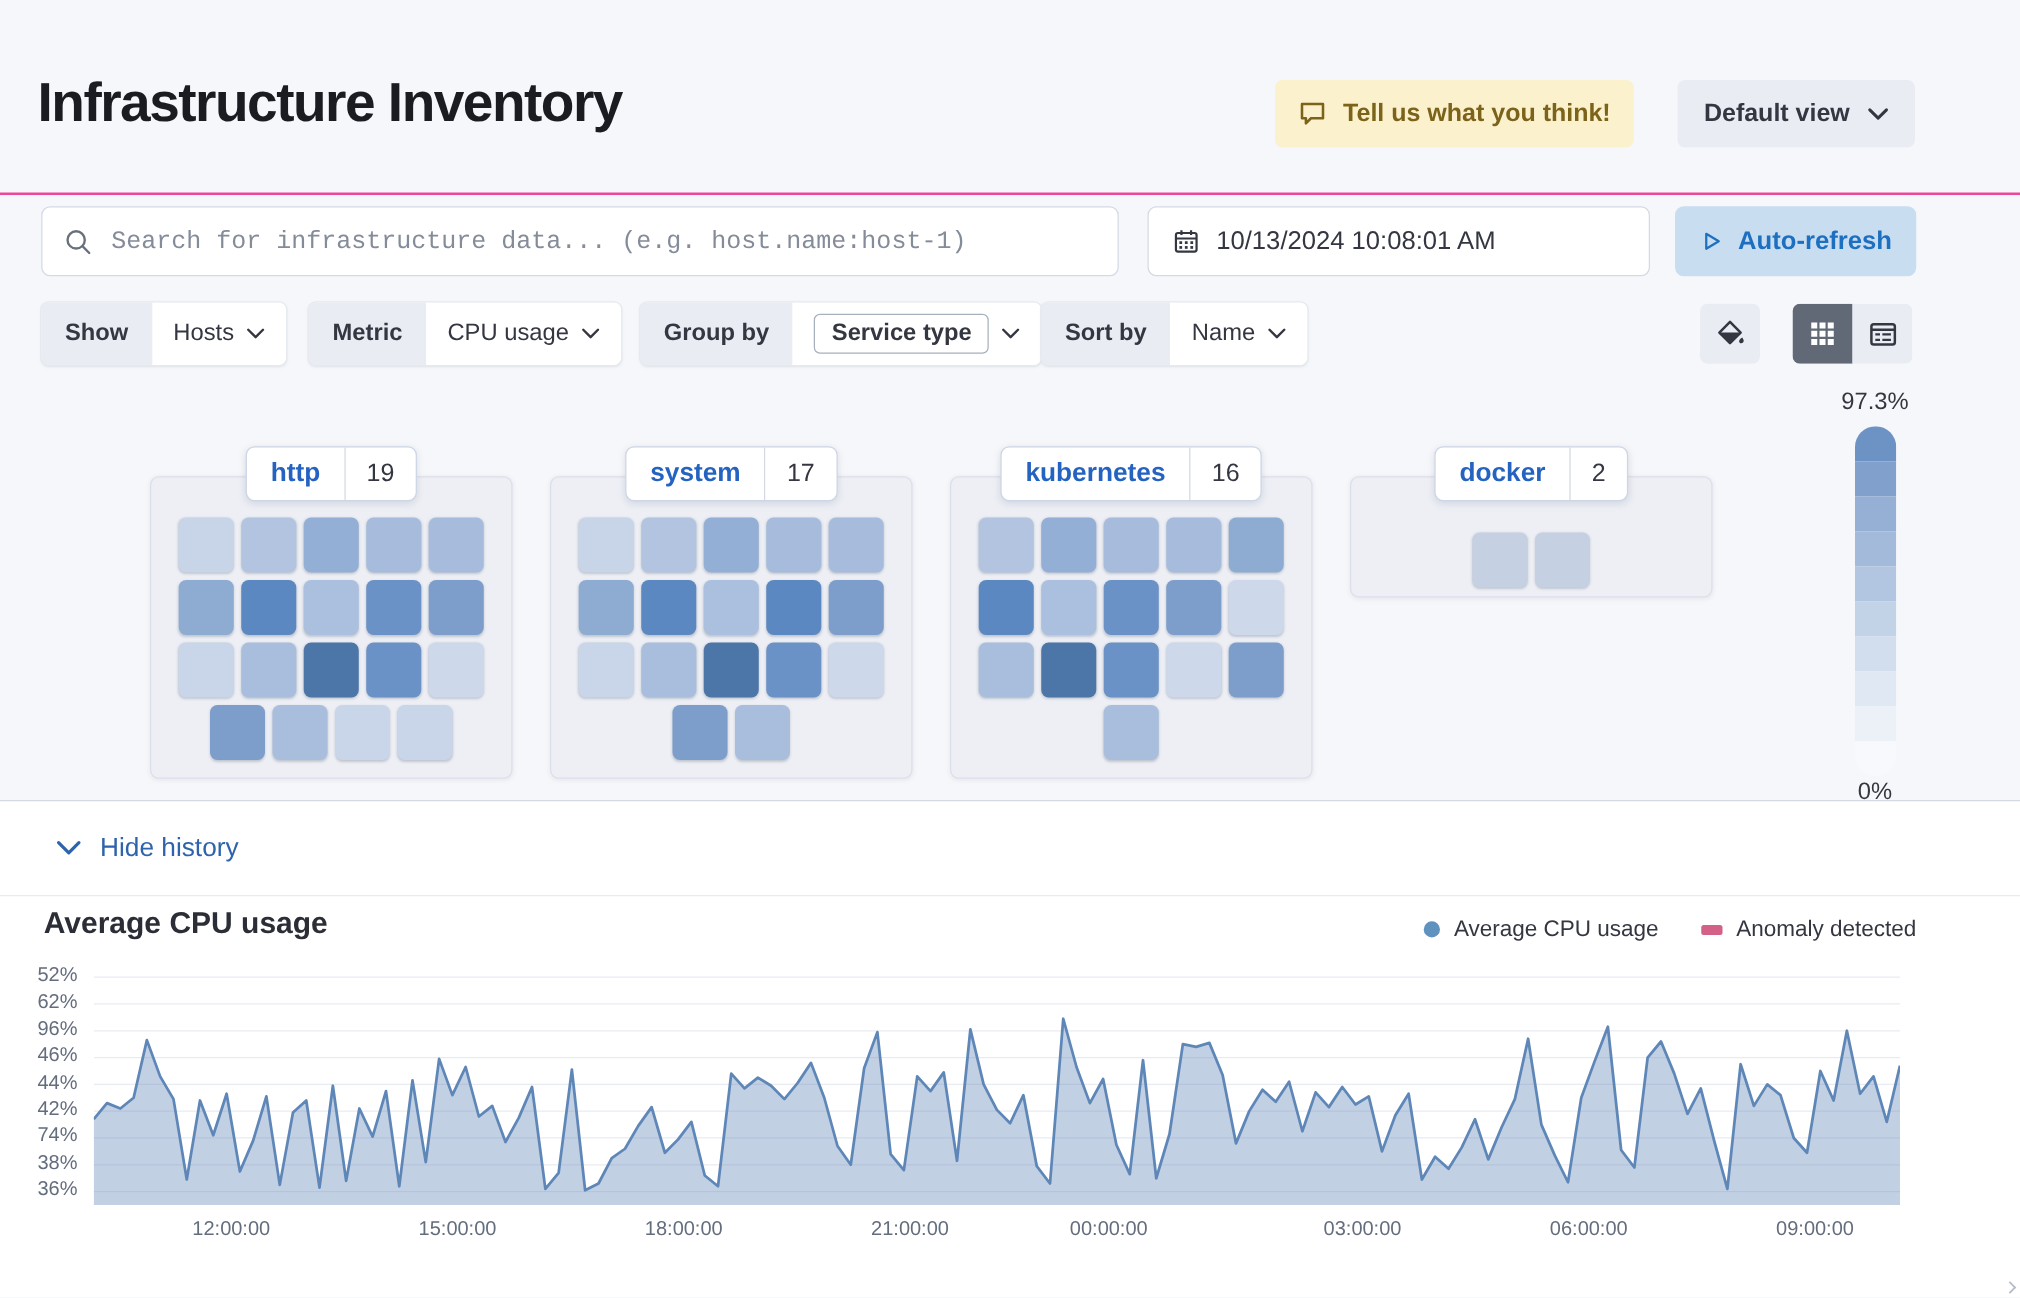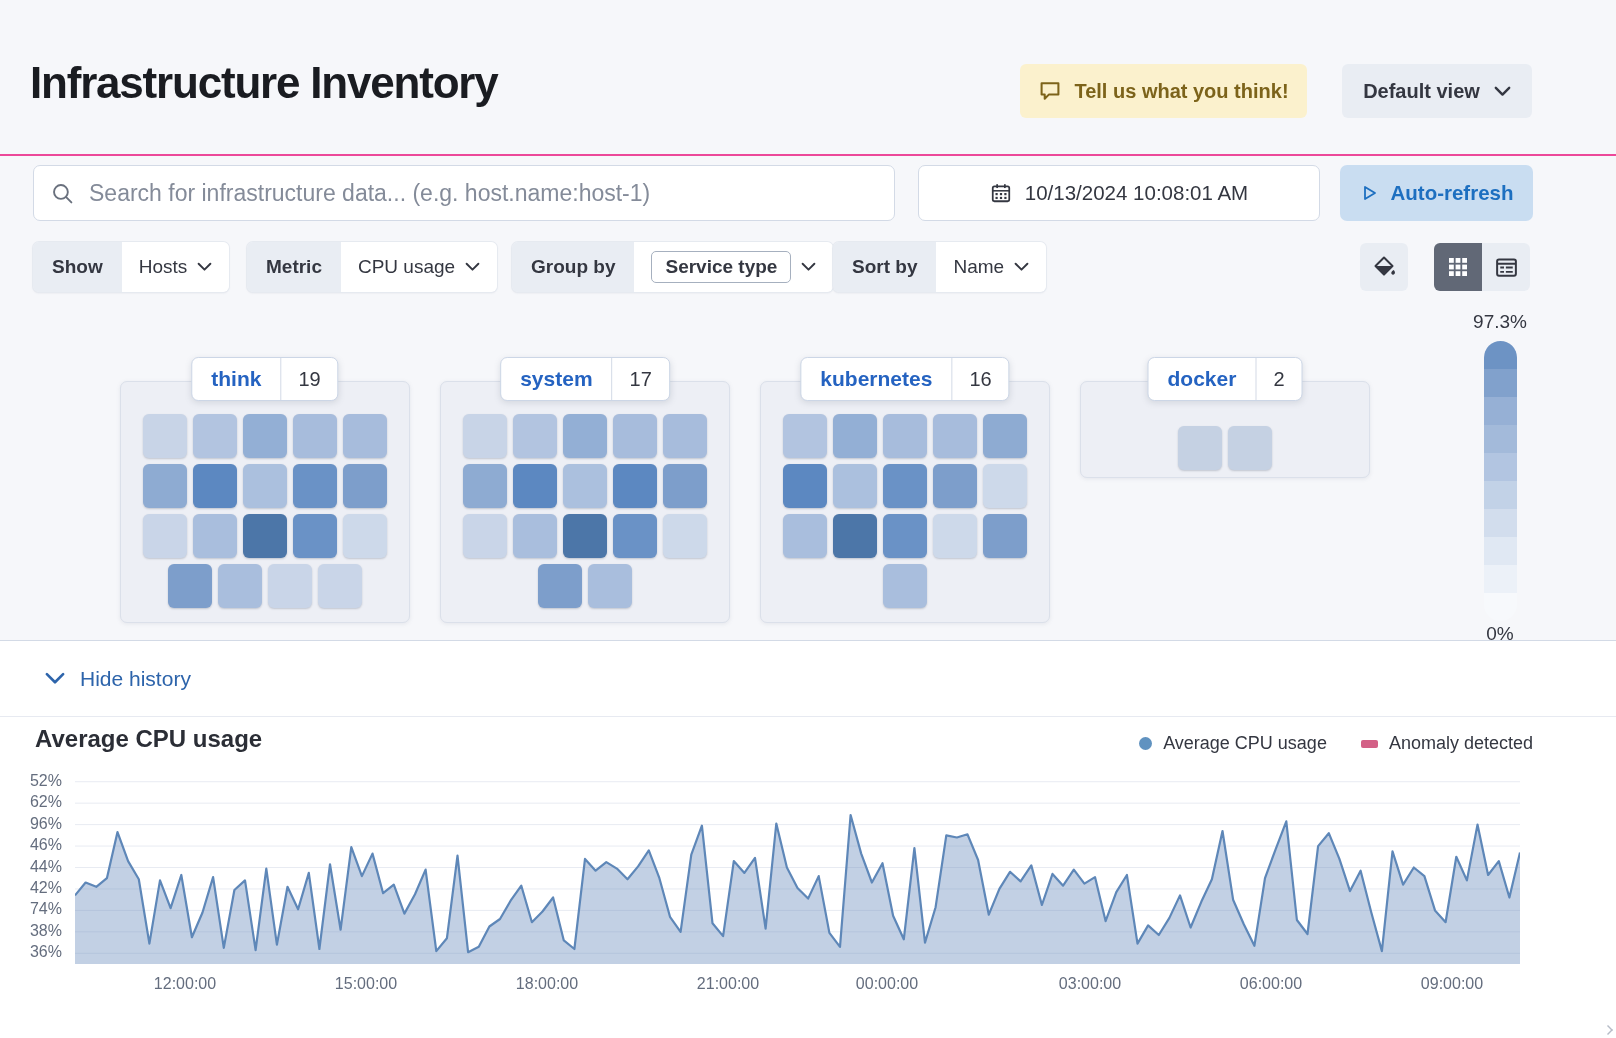--- a/index.html
+++ b/index.html
@@ -10,24 +10,24 @@
   .header { position:absolute; left:0; top:0; width:1616px; height:128px; border-bottom:2px solid #ec4899;margin-top:28px; }
   .page-title { position:absolute; left:30px; top:30px; margin:0; font-size:44px; font-weight:800; letter-spacing:-1.2px; color:#1a1c21; }
   .feedback-btn { position:absolute; left:1020px; top:36px; width:287px; height:54px; background:#fbf1cd; color:#7c631a;
     border:none; border-radius:6px; font-family:inherit; font-size:20px; font-weight:600; display:flex; align-items:center; justify-content:center; gap:12px; cursor:pointer; }
   .view-btn { position:absolute; left:1342px; top:36px; width:190px; height:54px; background:#e9edf3; color:#343741;
     border:none; border-radius:6px; font-family:inherit; font-size:20px; font-weight:600; display:flex; align-items:center; justify-content:center; gap:14px; cursor:pointer; }
 
   
   .search-box { position:absolute; left:33px; top:165px; width:862px; height:56px; background:#fff; border:1px solid #d3dae6; border-radius:7px;
     display:flex; align-items:center; gap:13px; padding:0 17px; }
-  .search-box input { border:none; outline:none; flex:1; font-family:Liberation Sans, sans-serif; font-size:23px; color:#343741; background:transparent; }
+  .search-box input { border:none; outline:none; flex:1; font-family:Liberation Mono, monospace; font-size:20px; color:#343741; background:transparent; }
   .search-box input::placeholder { color:#848b99; }
   .date-btn { position:absolute; left:918px; top:165px; width:402px; height:56px; background:#fff; border:1px solid #d3dae6; border-radius:7px;
-    font-family:inherit; font-size:20.5px; color:#343741; display:flex; align-items:center; gap:13px; padding:0 19px; cursor:pointer;justify-content:center; }
+    font-family:inherit; font-size:20.5px; color:#343741; display:flex; align-items:center; gap:13px; padding:0 19px; cursor:pointer; }
   .refresh-btn { position:absolute; left:1340px; top:165px; width:193px; height:56px; background:#c9ddf1; border:none; border-radius:7px;
     font-family:inherit; font-size:20.5px; font-weight:600; color:#1d6fc0; display:flex; align-items:center; justify-content:center; gap:11px; cursor:pointer; }
 
   
   .fgroup { position:absolute; top:242px; height:50px; display:flex; align-items:stretch; border-radius:6px; overflow:hidden;
     box-shadow:0 0 0 1px #e6eaf0, 0 1px 2px rgba(152,162,179,.25); }
   .flabel { background:#e9edf3; font-weight:700; font-size:19px; display:flex; align-items:center; padding:0 19px; }
   .fvalue { background:#fff; font-size:19px; display:flex; align-items:center; gap:10px; padding:0 17px; cursor:pointer; }
   .fvalue .boxed { border:1px solid #a6b0bf; border-radius:5px; padding:4px 13px; font-weight:600; }
   .icon-btn { position:absolute; top:243px; width:48px; height:48px; border:none; border-radius:6px; background:#e9edf3;
@@ -242,21 +242,21 @@
         <div class="scale-step" style="background: rgb(224, 232, 243);"></div>
         <div class="scale-step" style="background: rgb(236, 241, 248);"></div>
         <div class="scale-step" style="background: rgb(247, 249, 252);"></div>
       </div>
     <div class="scale-min">0%</div>
   </div>
 
   <div id="groups">
       <div class="group-card tall" style="left: 120px;">
         <div class="group-badge">
-          <span class="g-name">think</span>
+          <span class="g-name">http</span>
           <span class="g-divider"></span>
           <span class="g-count">19</span>
         </div>
         <div class="sq-rows tall">
           <div class="sq-row">
             <div class="sq" style="background: rgb(200, 212, 231);"></div>
             <div class="sq" style="background: rgb(178, 196, 224);"></div>
             <div class="sq" style="background: rgb(147, 175, 213);"></div>
             <div class="sq" style="background: rgb(167, 188, 220);"></div>
             <div class="sq" style="background: rgb(167, 188, 220);"></div>

